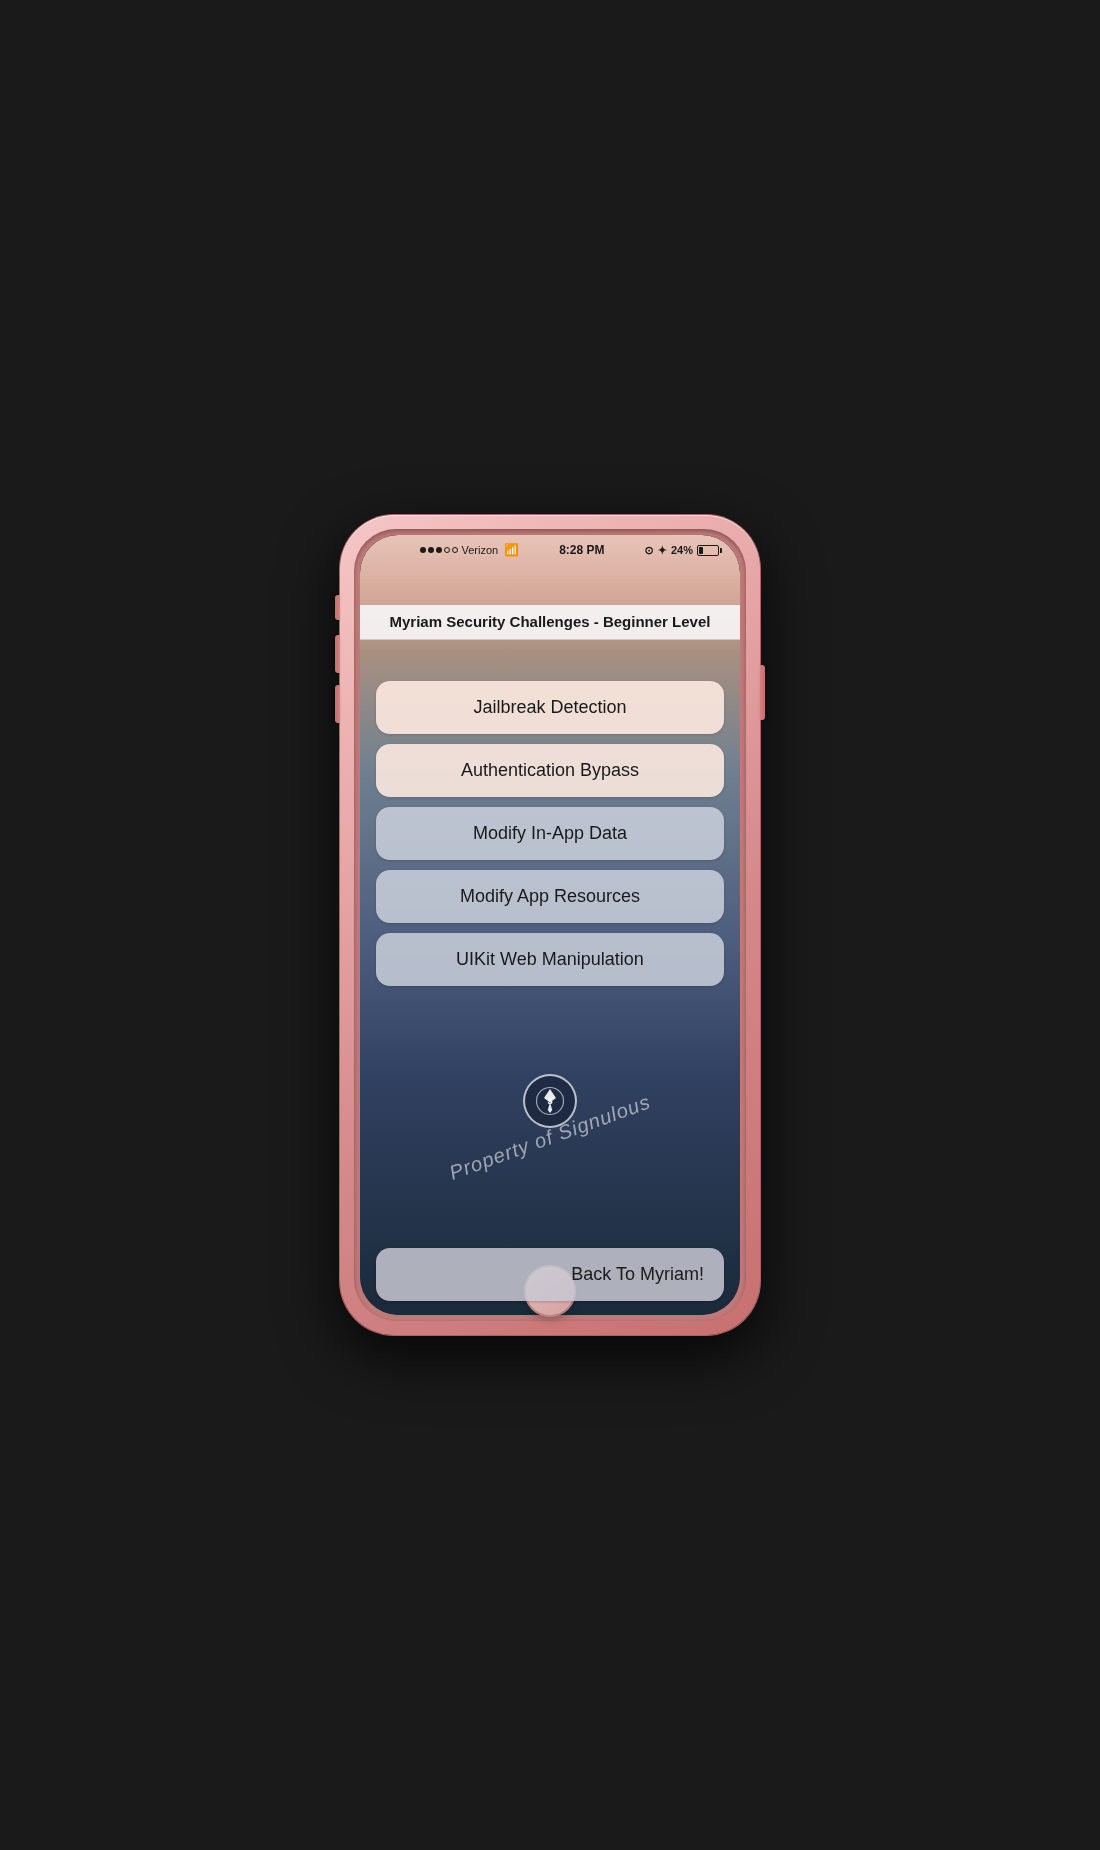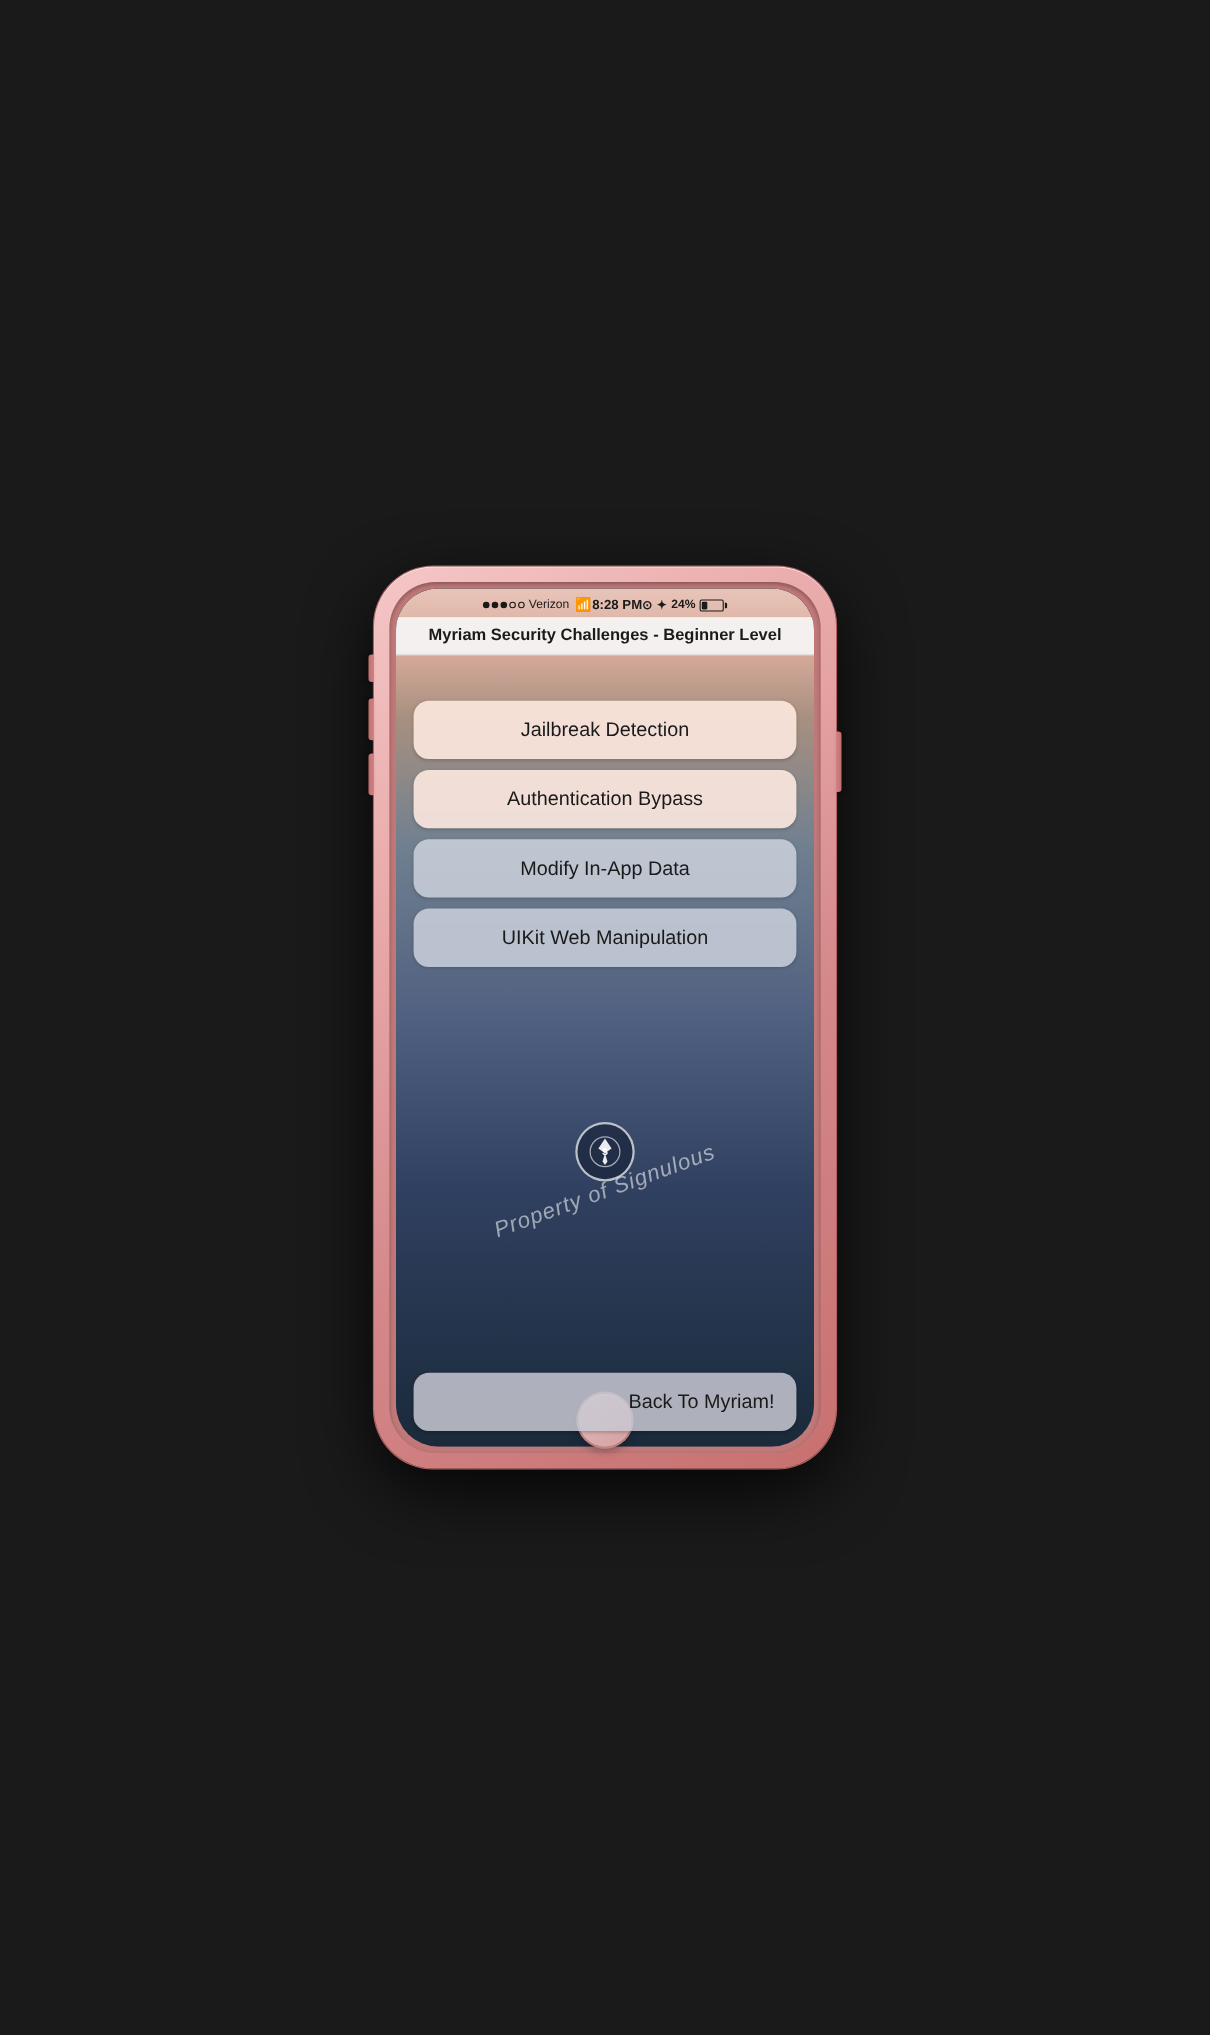--- a/index.html
+++ b/index.html
@@ -137,27 +137,28 @@
         #1a2a3a 100%
       );
       border-radius: 38px;
     }
 
     
     .status-bar {
       position: relative;
       z-index: 10;
       display: flex;
-      justify-content: center;
+      justify-content: flex-end;
       align-items: center;
       padding: 8px 18px 4px;
       font-size: 11px;
       font-weight: 600;
       color: #1a1a1a;
       height: 26px;
+      gap: 40px;
     }
 
     .status-left {
       display: flex;
       align-items: center;
       gap: 4px;
     }
 
     .signal-dots {
       display: flex;
@@ -231,20 +232,21 @@
     }
 
     
     .nav-bar {
       position: relative;
       z-index: 10;
       background: rgba(245, 245, 245, 0.92);
       padding: 8px 16px;
       text-align: center;
       border-bottom: 1px solid rgba(0,0,0,0.15);
+      margin-top: 44px;
     }
 
     .nav-title {
       font-size: 15px;
       font-weight: 700;
       color: #1a1a1a;
     }
 
     
     .content {
@@ -415,20 +417,21 @@
 
       <div class="nav-bar">
         <span class="nav-title">Myriam Security Challenges - Beginner Level</span>
       </div>
 
       <div class="content">
 
         <button class="challenge-btn warm">Jailbreak Detection</button>
         <button class="challenge-btn warm">Authentication Bypass</button>
         <button class="challenge-btn medium">Modify In-App Data</button>
+        <button class="challenge-btn medium">Modify App Resources</button>
         <button class="challenge-btn medium">UIKit Web Manipulation</button>
 
         <div class="logo-area">
           <div class="signulous-icon">
             <svg viewBox="0 0 40 40">
 
               <path d="M20 4 L28 16 L20 22 L12 16 Z" fill="white" opacity="0.9"></path>
               <path d="M20 22 L17 32 L20 36 L23 32 Z" fill="white" opacity="0.9"></path>
               <circle cx="20" cy="20" r="18" fill="none" stroke="white" stroke-width="1.5" opacity="0.6"></circle>
               <text x="20" y="24" text-anchor="middle" font-size="12" fill="white" font-weight="bold">$</text>

